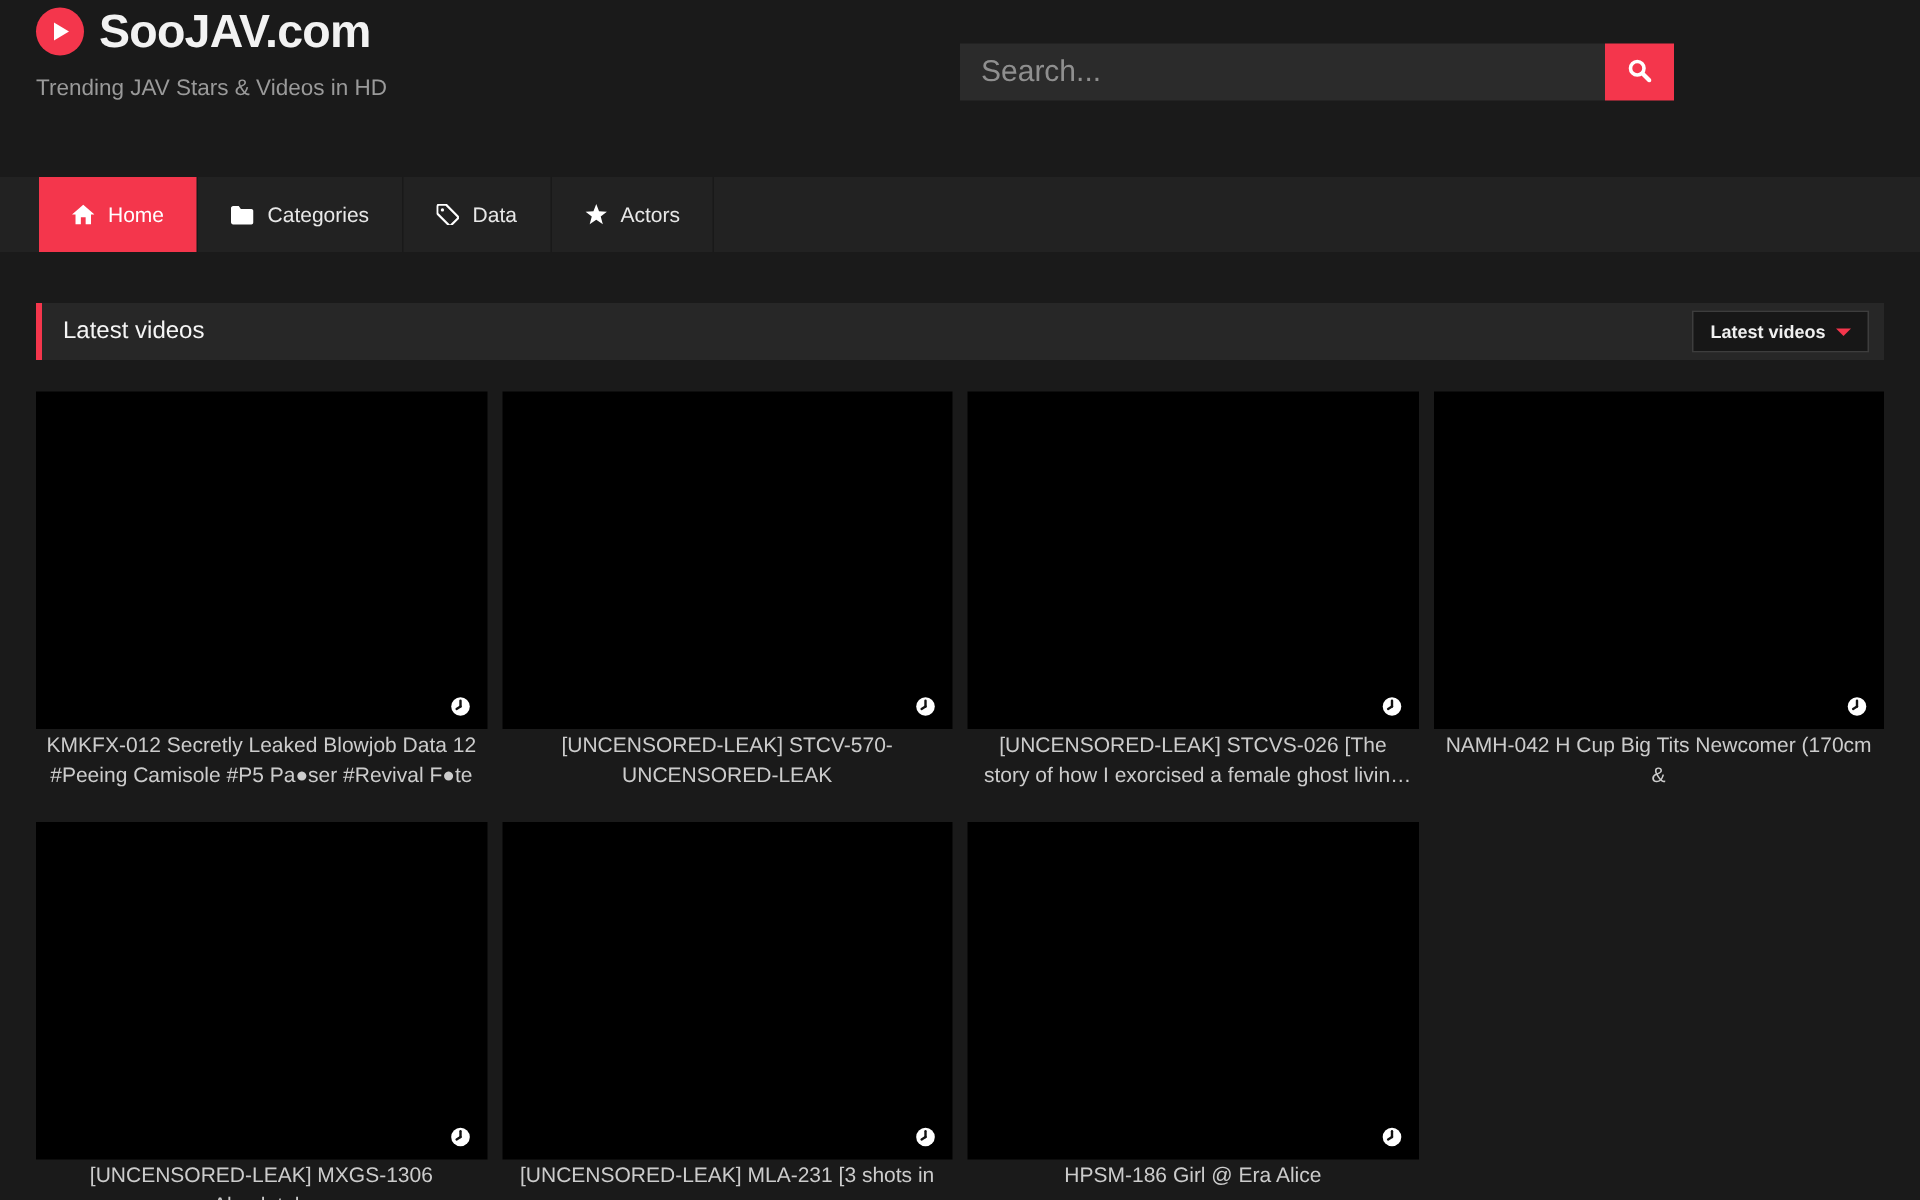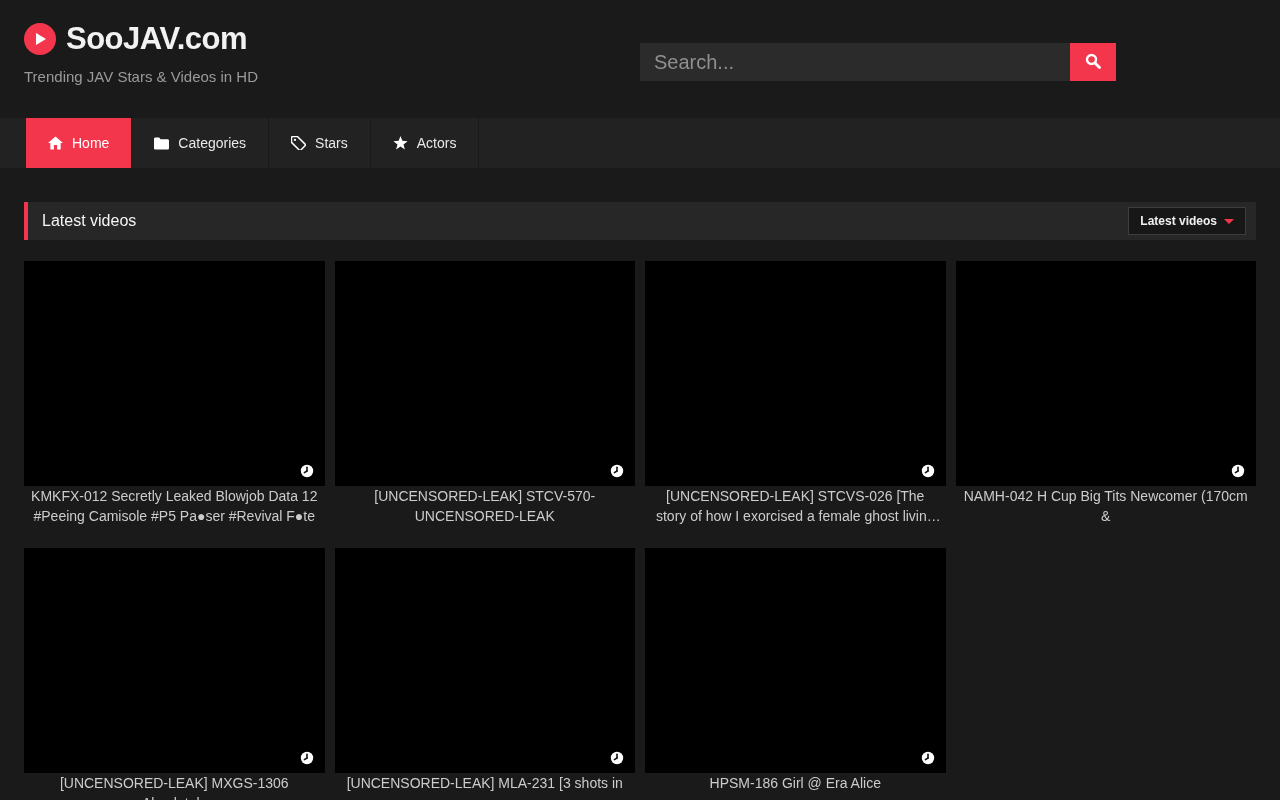--- a/index.html
+++ b/index.html
@@ -6,21 +6,21 @@
   html, body { width: 1280px; height: 800px; overflow: hidden; }
   body {
     background: #1a1a1a;
     font-family: "Liberation Sans", "DejaVu Sans", sans-serif;
     color: #fff;
   }
   .container { width: 1232px; margin: 0 auto; }
 
   
   .header { height: 118px; background: #1a1a1a; }
-  .header-inner { display: flex; align-items: center; padding-top: 22px; }
+  .header-inner { display: flex; align-items: flex-end; padding-top: 4px; }
   .brand { display: flex; flex-direction: column; }
   .brand-row { display: flex; align-items: center; gap: 10px; cursor: pointer; }
   .play-badge {
     width: 32px; height: 32px; border-radius: 50%;
     background: var(--accent); display: flex; align-items: center; justify-content: center;
     flex: 0 0 auto;
   }
   .play-badge svg { display: block; margin-left: 2px; }
   .logo-text { font-size: 31px; font-weight: bold; color: #f2f2f2; letter-spacing: -0.5px; line-height: 1.1; }
   .tagline { margin-top: 12px; font-size: 15px; color: #9a9a9a; }
@@ -137,21 +137,21 @@
       </span>
       <span>Categories</span>
     </div>
     <div class="nav-item">
       <span>
         <svg width="15" height="14" viewBox="0 0 16 15">
             <path d="M0.5 1.8 C0.5 1.1 1.1 0.5 1.8 0.5 L6.8 0.5 L15 8.7 C15.5 9.2 15.5 10 15 10.5 L10.5 15 C10 15.5 9.2 15.5 8.7 15 L0.5 6.8 Z" fill="none" stroke="#ffffff" stroke-width="1.6"></path>
             <circle cx="4.2" cy="4.2" r="1.2" fill="#ffffff"></circle>
           </svg>
       </span>
-      <span>Stars</span>
+      <span>Data</span>
     </div>
     <div class="nav-item">
       <span>
         <svg width="15" height="14" viewBox="0 0 16 15">
             <path d="M8 0 L10 5.2 L15.6 5.5 L11.2 9 L12.7 14.4 L8 11.3 L3.3 14.4 L4.8 9 L0.4 5.5 L6 5.2 Z" fill="#ffffff"></path>
           </svg>
       </span>
       <span>Actors</span>
     </div>
   </div>

